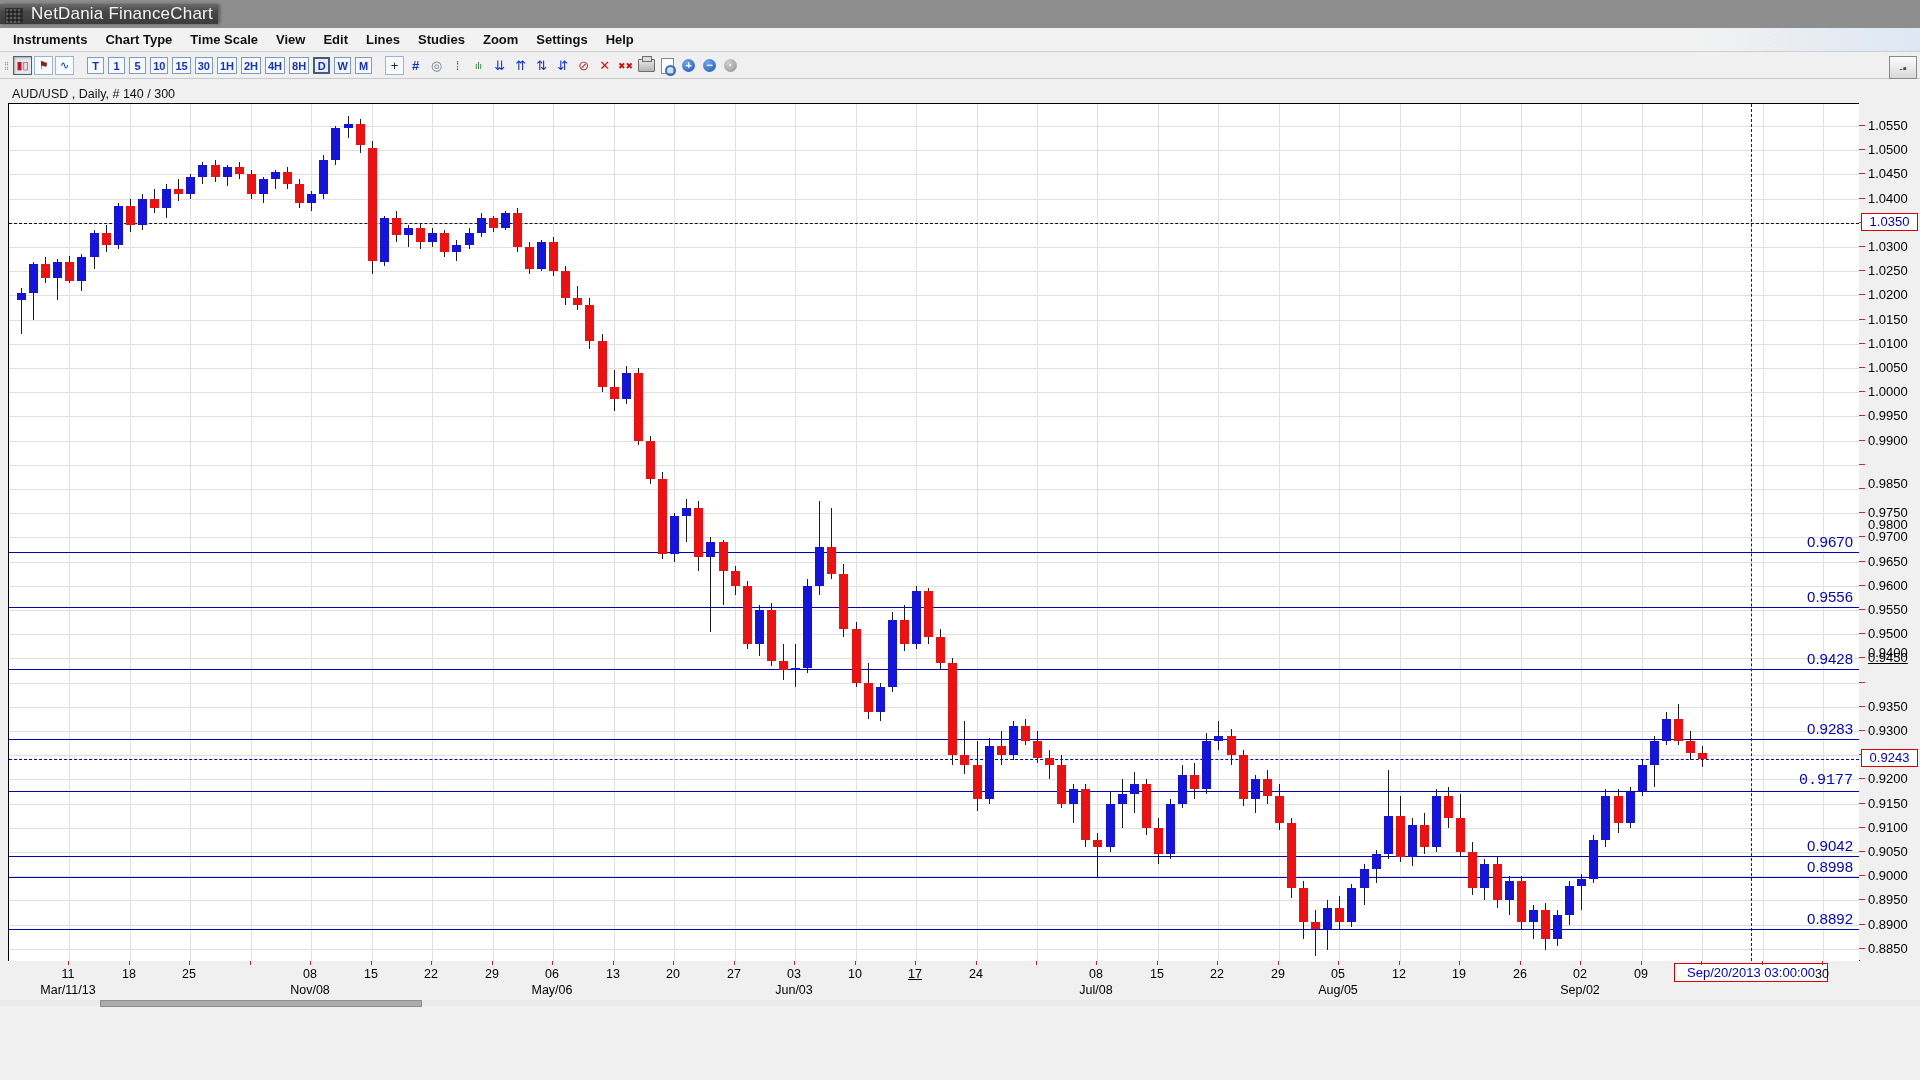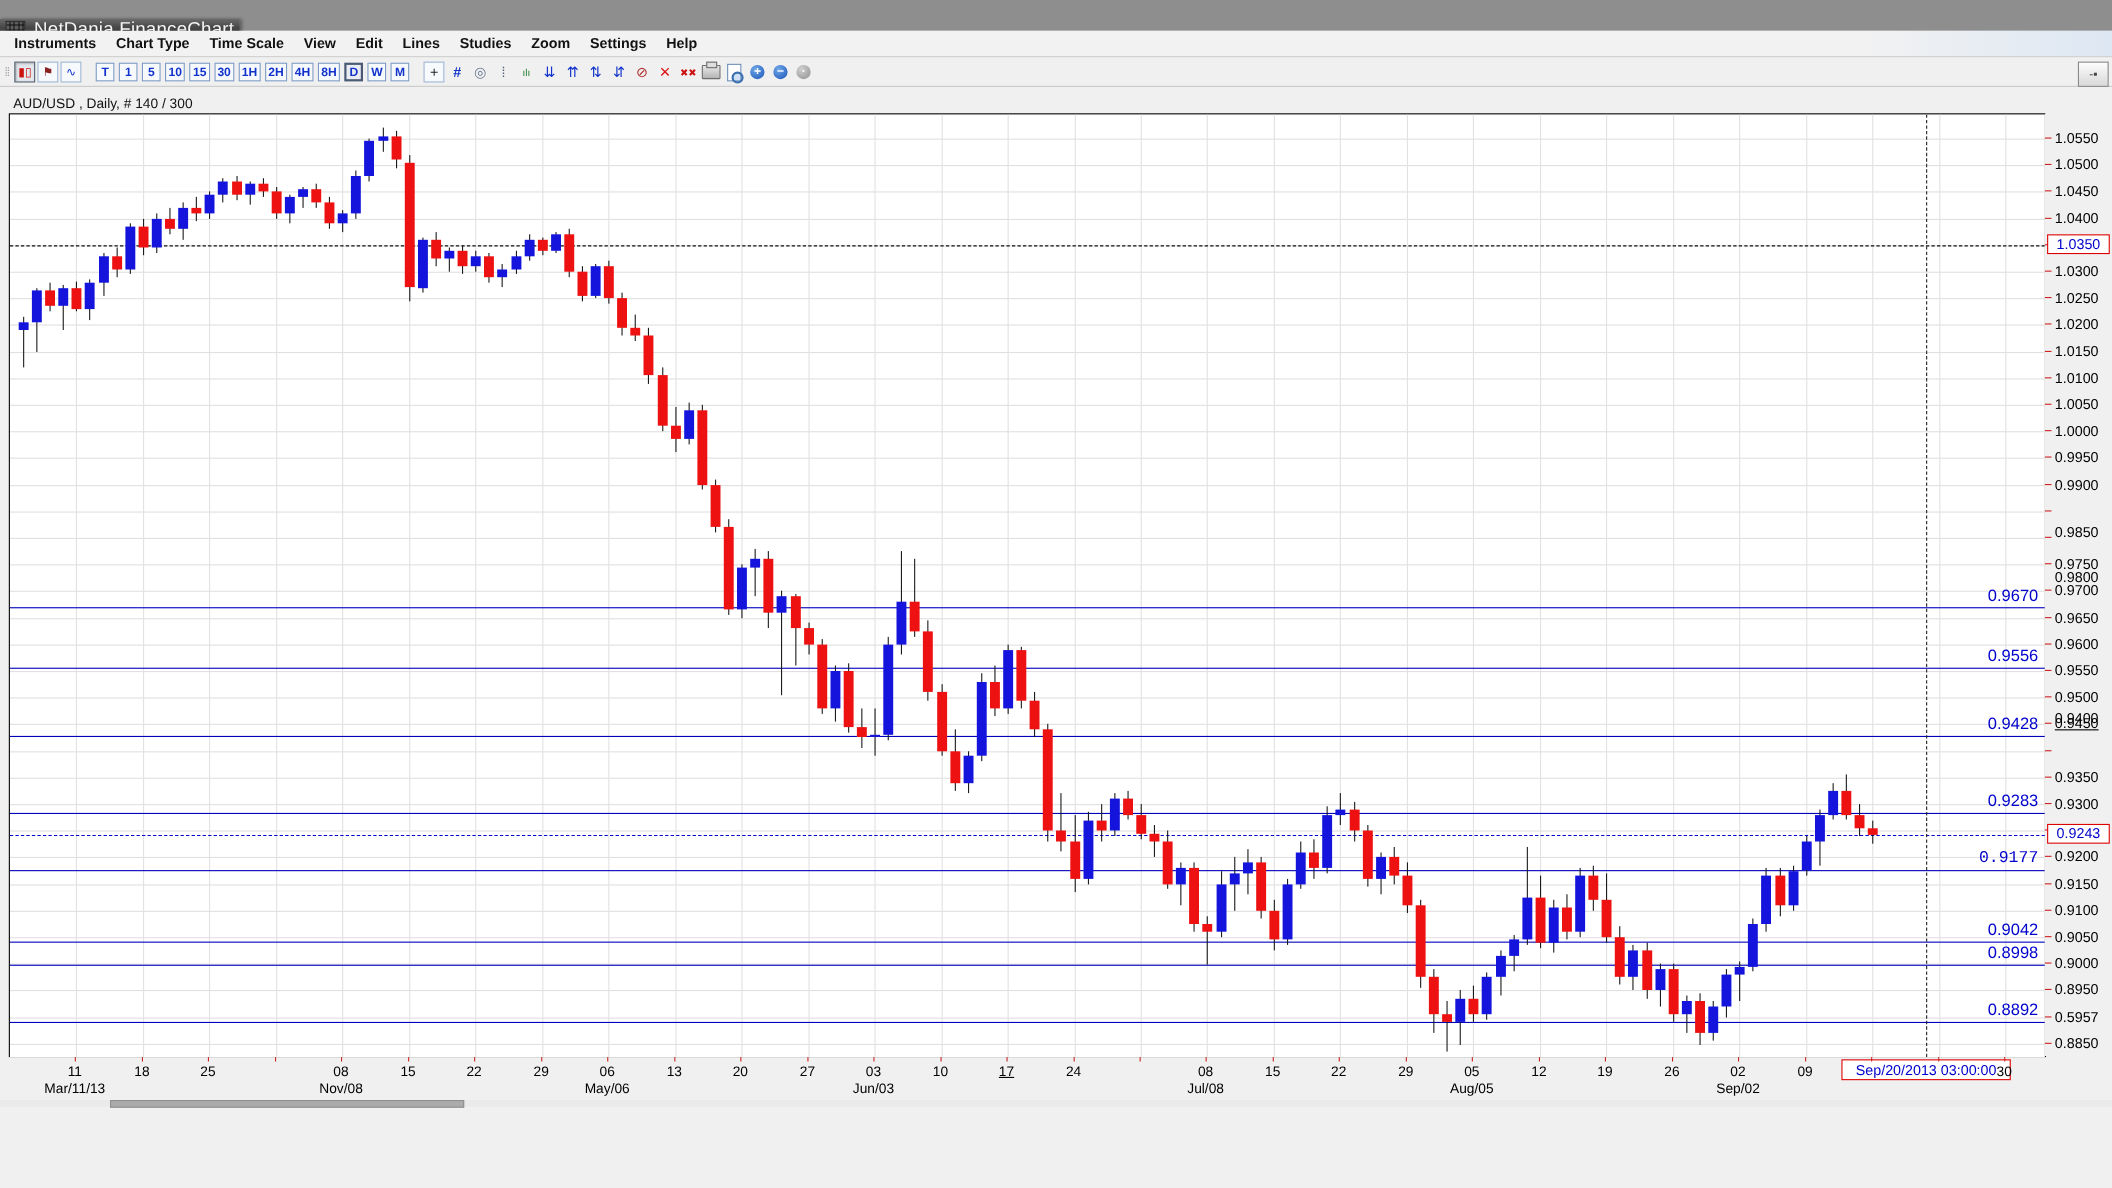--- a/index.html
+++ b/index.html
@@ -4,23 +4,23 @@
 <style>
   html,body{margin:0;padding:0;}
   body{
     width:1920px;height:1080px;position:relative;overflow:hidden;
     background:#f0f0f0;font-family:"Liberation Sans",sans-serif;
     -webkit-font-smoothing:antialiased;
   }
   
   .titlebar-row{position:absolute;left:0;top:0;width:1920px;height:28px;background:#8e8e8e;}
   .title-tab{
-    position:absolute;left:0;top:17px;height:20px;width:218px;
+    position:absolute;left:0;top:4px;height:20px;width:218px;
     background:linear-gradient(#6b6b6b,#474747 40%,#3c3c3c);
-    display:flex;align-items:center;box-shadow:2px 0 3px rgba(0,0,0,.35);
+    display:flex;align-items:flex-end;box-shadow:2px 0 3px rgba(0,0,0,.35);
   }
   .title-icon{
     width:16px;height:14px;margin:0 8px 0 5px;
     background:
       repeating-linear-gradient(90deg,#9a9a9a 0 2px,#5a5a5a 2px 4px),
       repeating-linear-gradient(0deg,#9a9a9a 0 2px,#5a5a5a 2px 4px);
     background-blend-mode:multiply;border:1px solid #2e2e2e;
   }
   .title-text{color:#f4f4f4;font-size:17px;letter-spacing:.2px;}
   
@@ -634,21 +634,21 @@
     <div class="y-label" style="top: 692.6px;">0.9150</div>
     <div class="y-tick" style="top: 723.8px;"></div>
     <div class="y-label" style="top: 716.8px;">0.9100</div>
     <div class="y-tick" style="top: 748px;"></div>
     <div class="y-label" style="top: 741px;">0.9050</div>
     <div class="y-tick" style="top: 772.2px;"></div>
     <div class="y-label" style="top: 765.2px;">0.9000</div>
     <div class="y-tick" style="top: 796.4px;"></div>
     <div class="y-label" style="top: 789.4px;">0.8950</div>
     <div class="y-tick" style="top: 820.6px;"></div>
-    <div class="y-label" style="top: 813.6px;">0.5957</div>
+    <div class="y-label" style="top: 813.6px;">0.8900</div>
     <div class="y-tick" style="top: 844.8px;"></div>
     <div class="y-label" style="top: 837.8px;">0.8850</div>
   </div>
 <div class="axis-flag" id="alert-flag" style="top: 213px;">1.0350</div>
 <div class="axis-flag" id="price-flag" style="top: 749px;">0.9243</div>
 
 <div class="x-axis" id="x-axis">
   <div class="vline-flag">Sep/20/2013 03:00:00</div>
 <div class="x-tick" style="left: 68px;"></div>
     <div class="x-label" style="left: 68px;">11</div>

